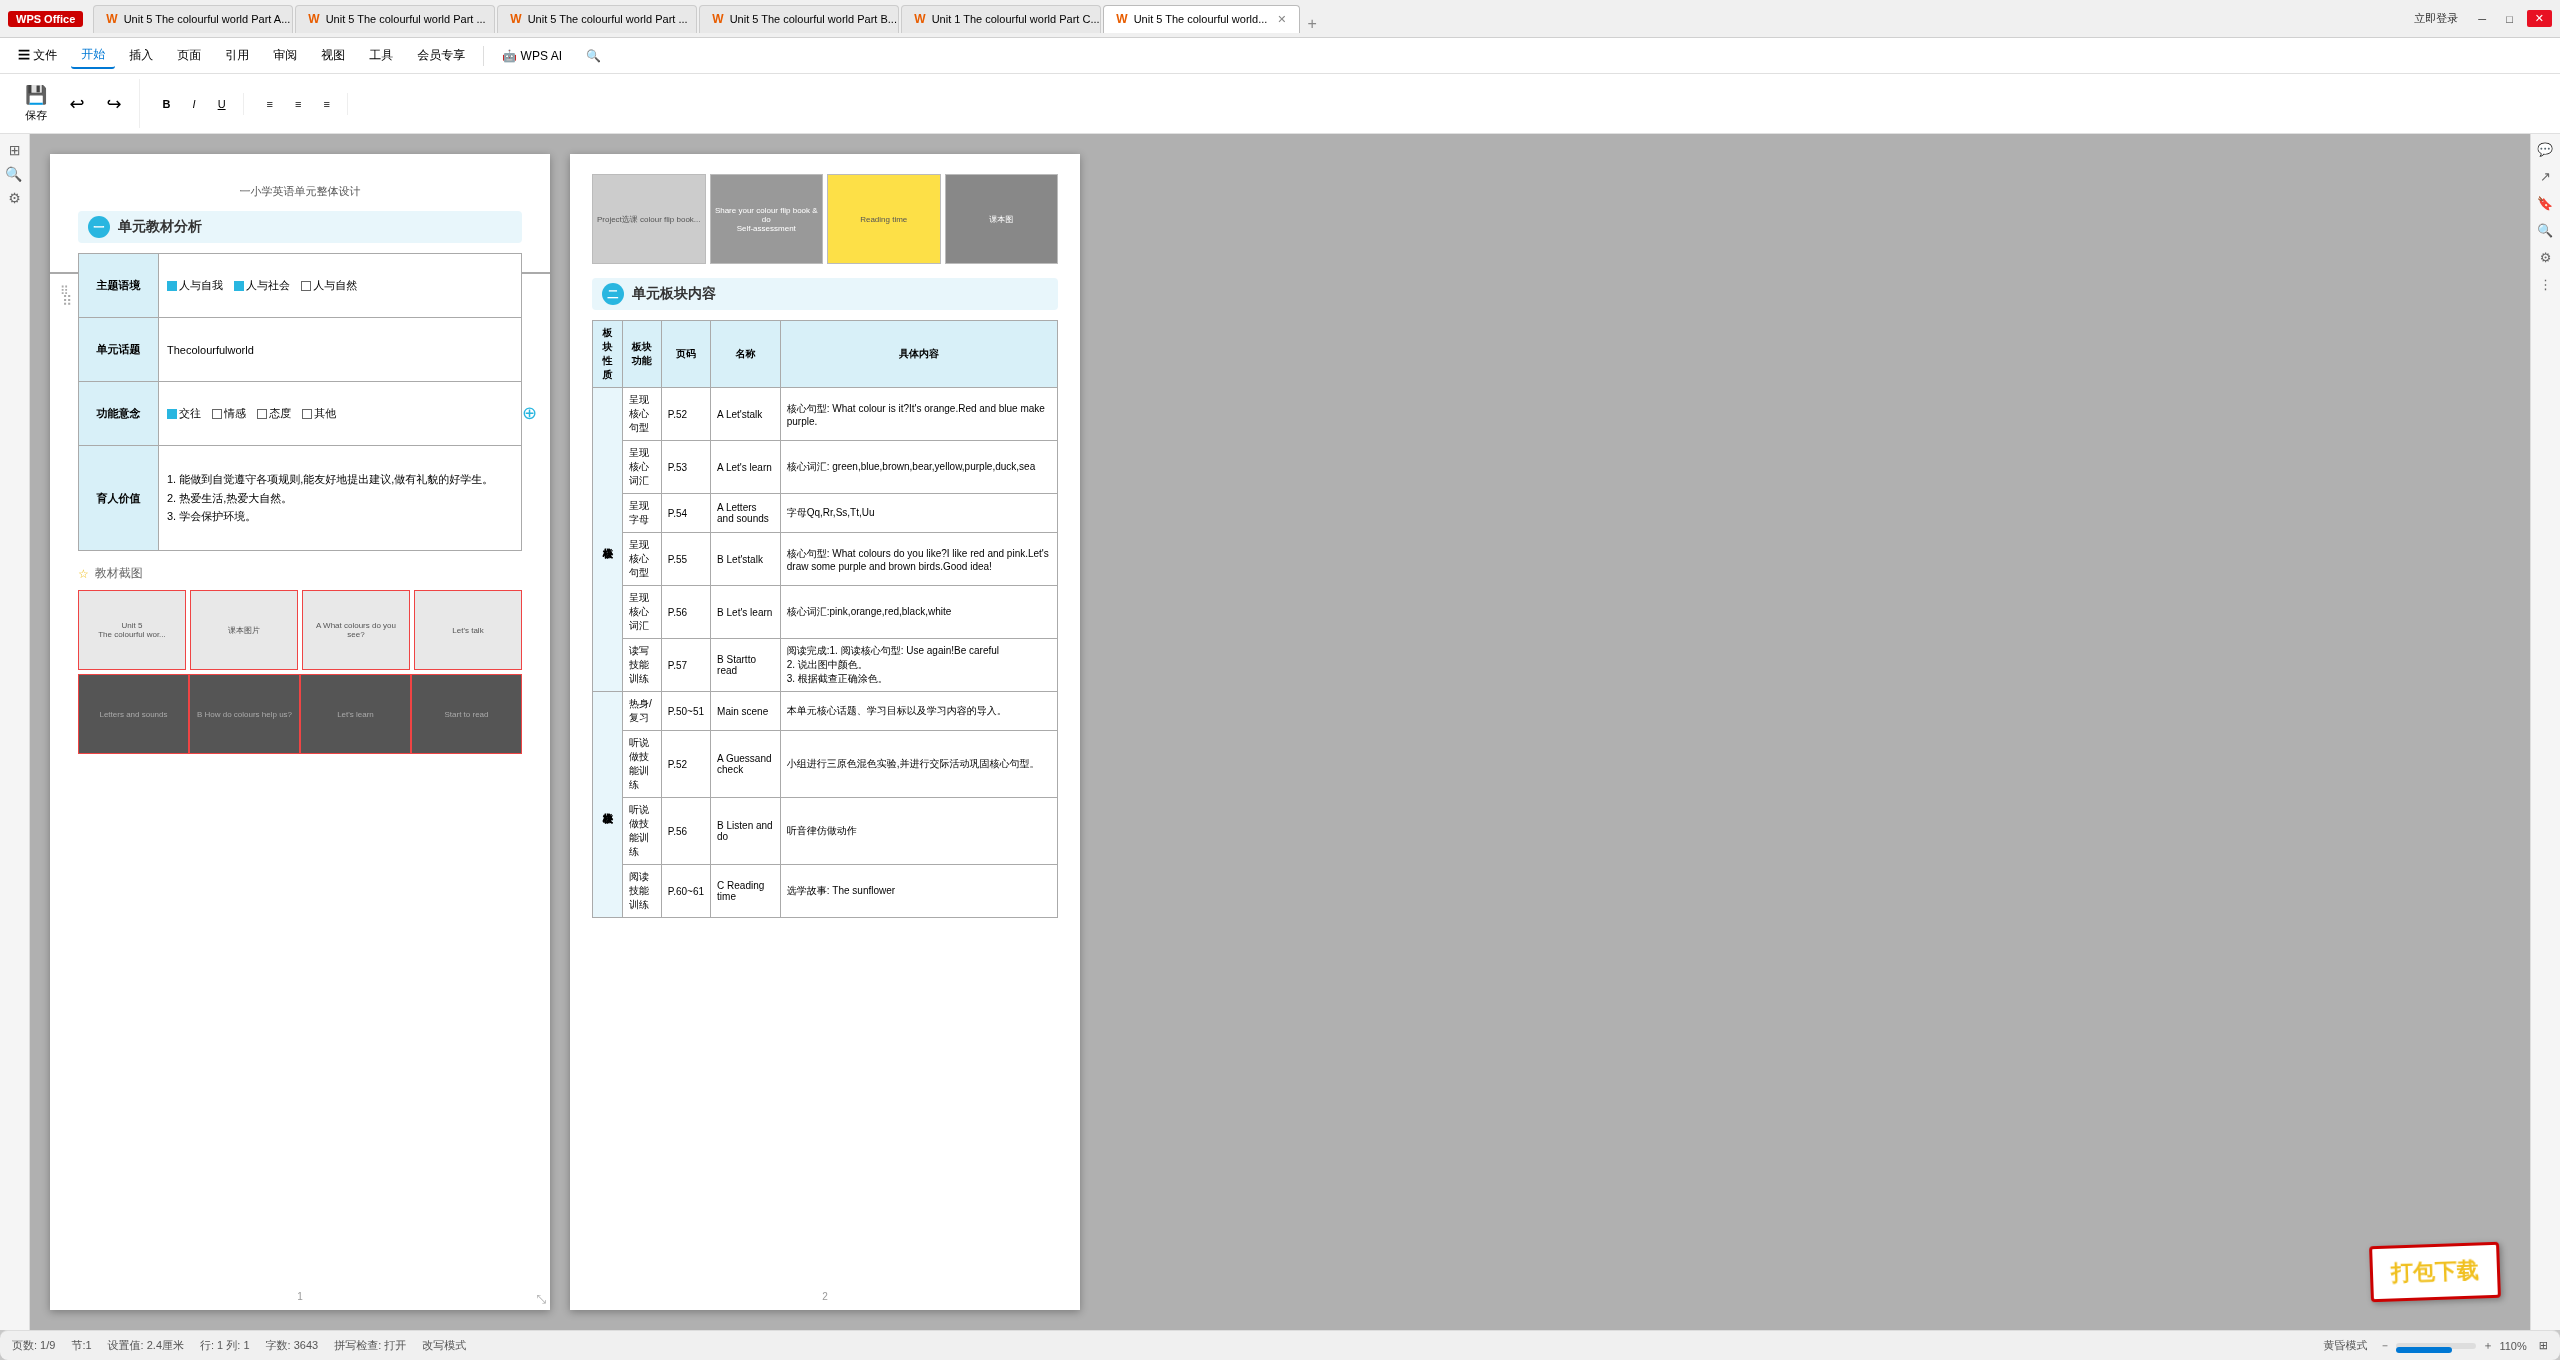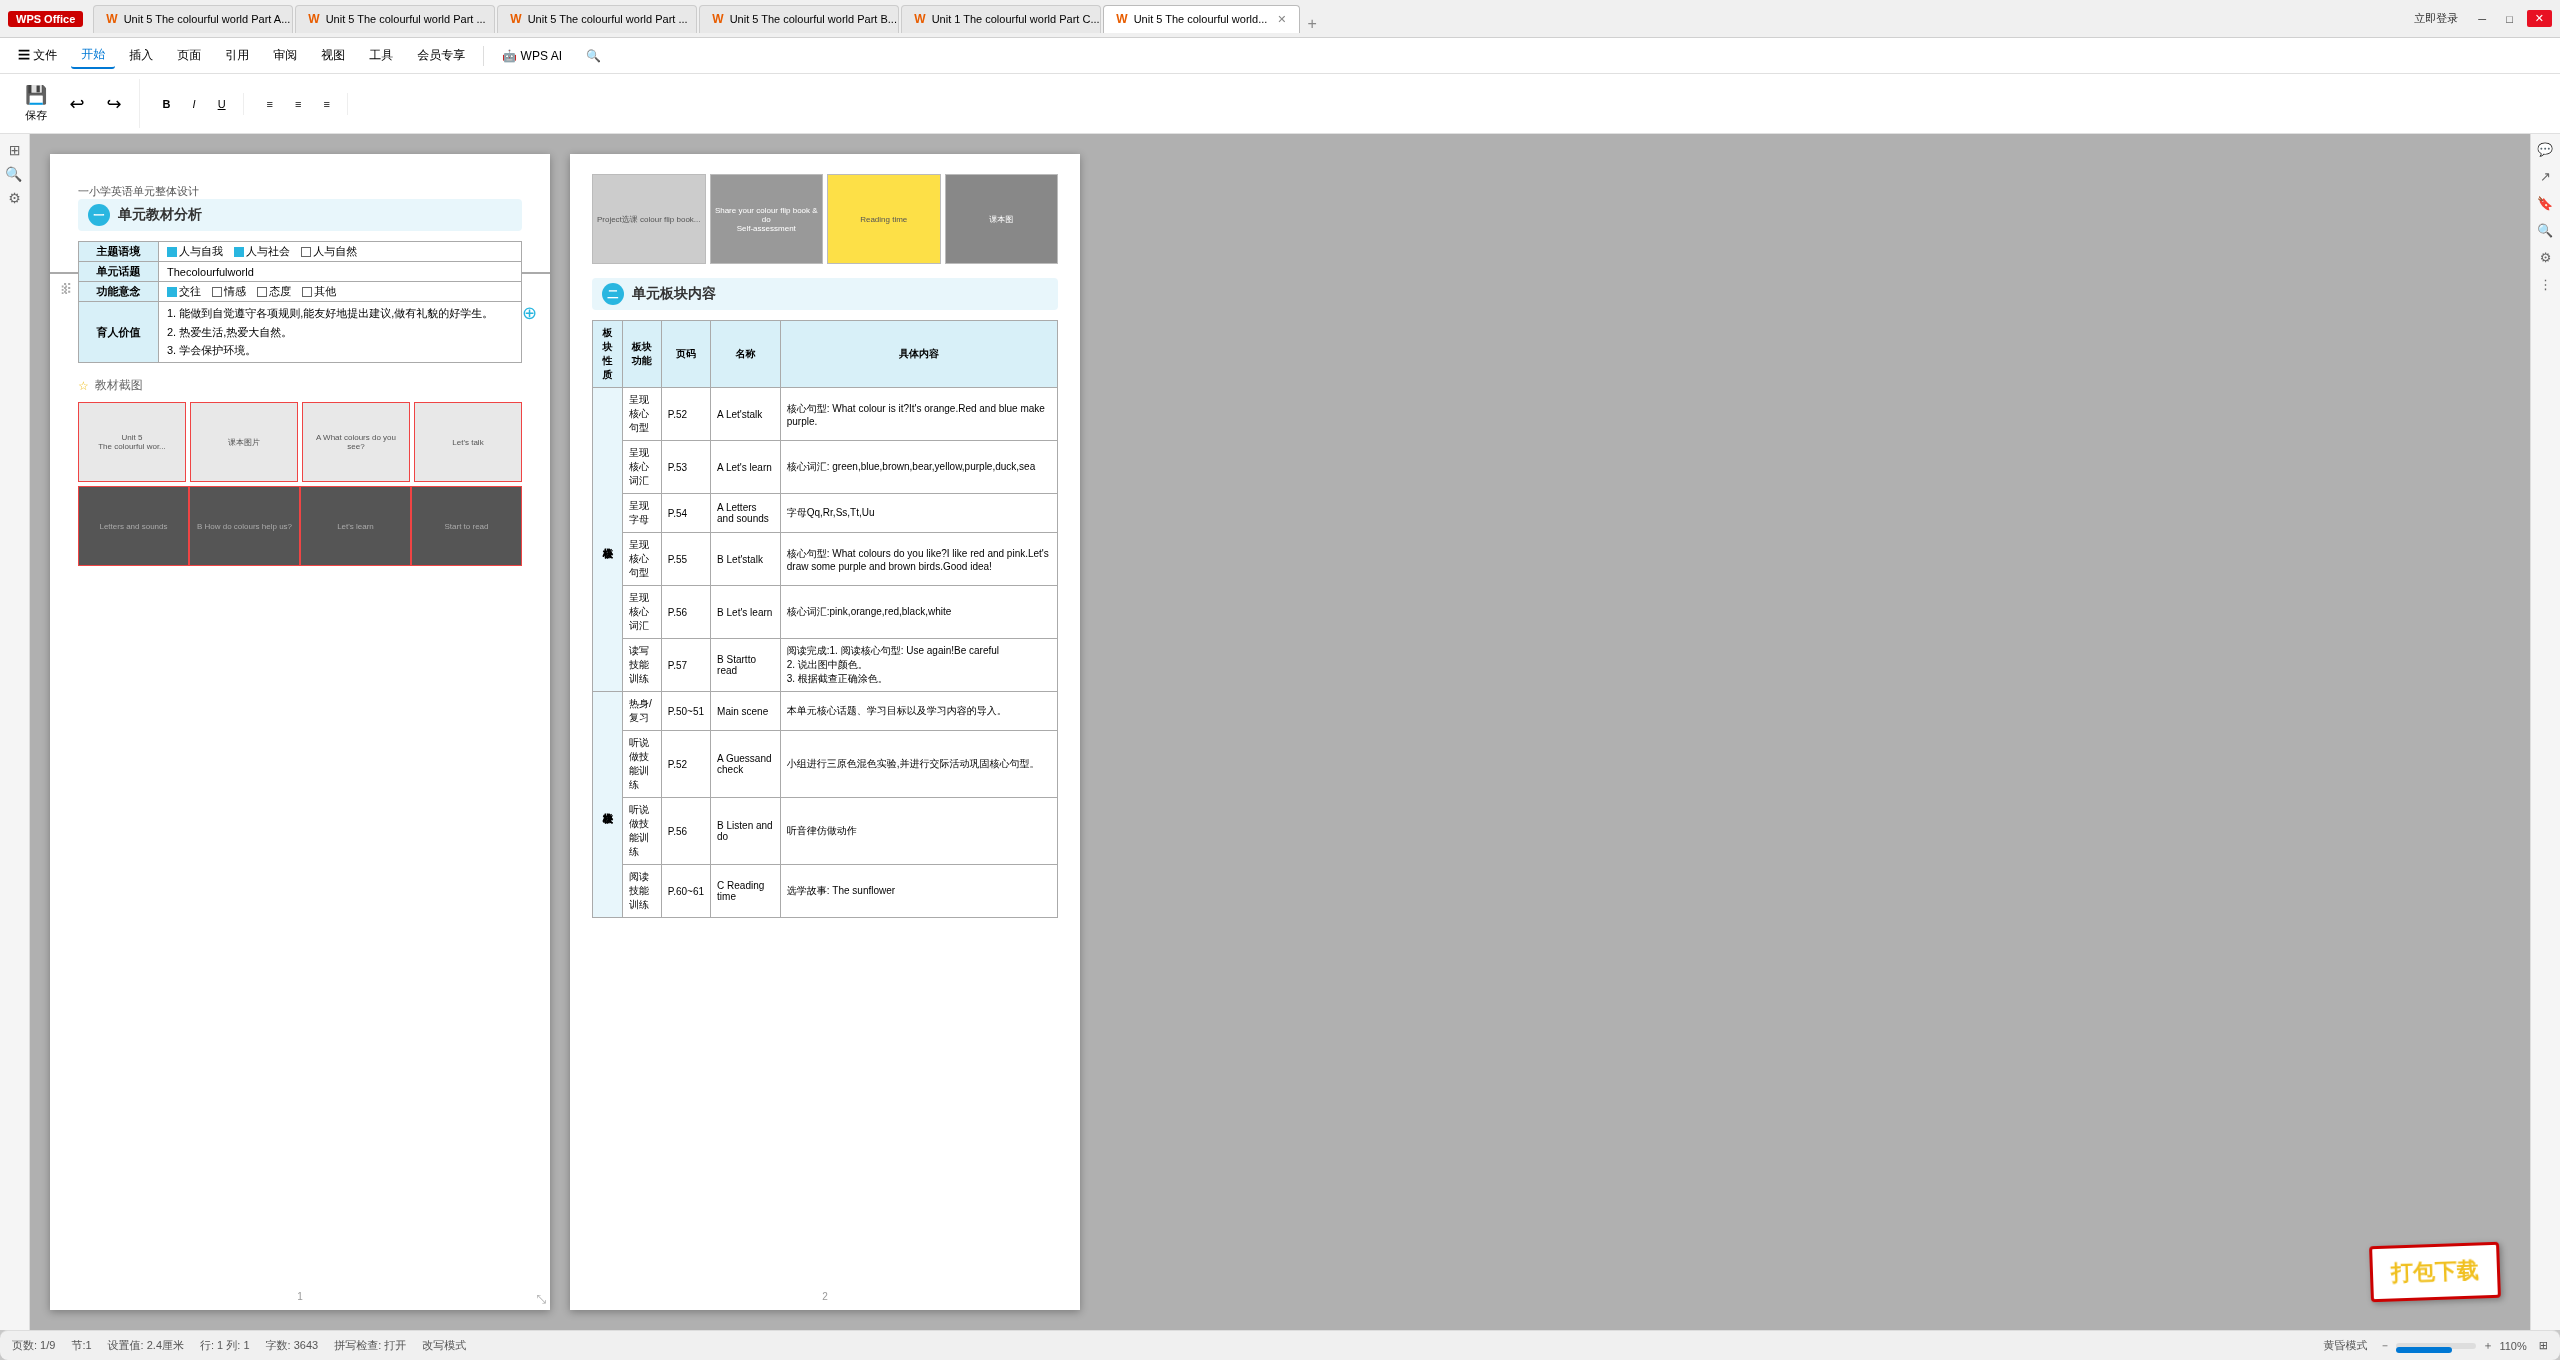--- a/index.html
+++ b/index.html
@@ -74,32 +74,32 @@
     .page { background: white; box-shadow: 0 2px 8px rgba(0,0,0,0.3); flex-shrink: 0; }
     .page-left { width: 500px; min-height: 900px; padding: 30px 28px; position: relative; }
     .page-right { width: 510px; min-height: 900px; padding: 20px 22px; position: relative; }
 
     
     .unit-header {
       background: #29b6e0; border-radius: 6px;
       padding: 12px 24px; margin-bottom: 10px;
       color: white; font-size: 22px; font-weight: bold;
     }
-    .unit-subtitle { text-align: left; font-size: 11px; color: #555; }
+    .unit-subtitle { text-align: center; font-size: 11px; color: #555; margin-bottom: 12px; }
 
     .section-title {
       display: flex; align-items: center; gap: 8px;
       background: #e8f6fb; padding: 5px 10px; border-radius: 4px;
       margin-bottom: 10px; font-size: 14px; font-weight: bold; color: #333;
     }
     .section-icon { background: #29b6e0; color: white; border-radius: 50%; width: 22px; height: 22px; display: flex; align-items: center; justify-content: center; font-size: 11px; flex-shrink: 0; }
 
     
     .analysis-table { width: 100%; border-collapse: collapse; margin-bottom: 14px; font-size: 11px; }
-    .analysis-table th, .analysis-table td { border: 1px solid #aaa; padding: 2px 8px; vertical-align: middle; }
+    .analysis-table th, .analysis-table td { border: 1px solid #aaa; padding: 24px 8px; vertical-align: middle; }
     .analysis-table th { background: #d8f0f8; text-align: center; width: 80px; }
     .analysis-table td { background: white; }
 
     
     .images-section-title {
       display: flex; align-items: center; gap: 6px;
       font-size: 12px; color: #666; margin-bottom: 8px;
     }
     .star-icon { color: #f0c020; }
     .images-grid { display: grid; grid-template-columns: repeat(4, 1fr); gap: 4px; }

